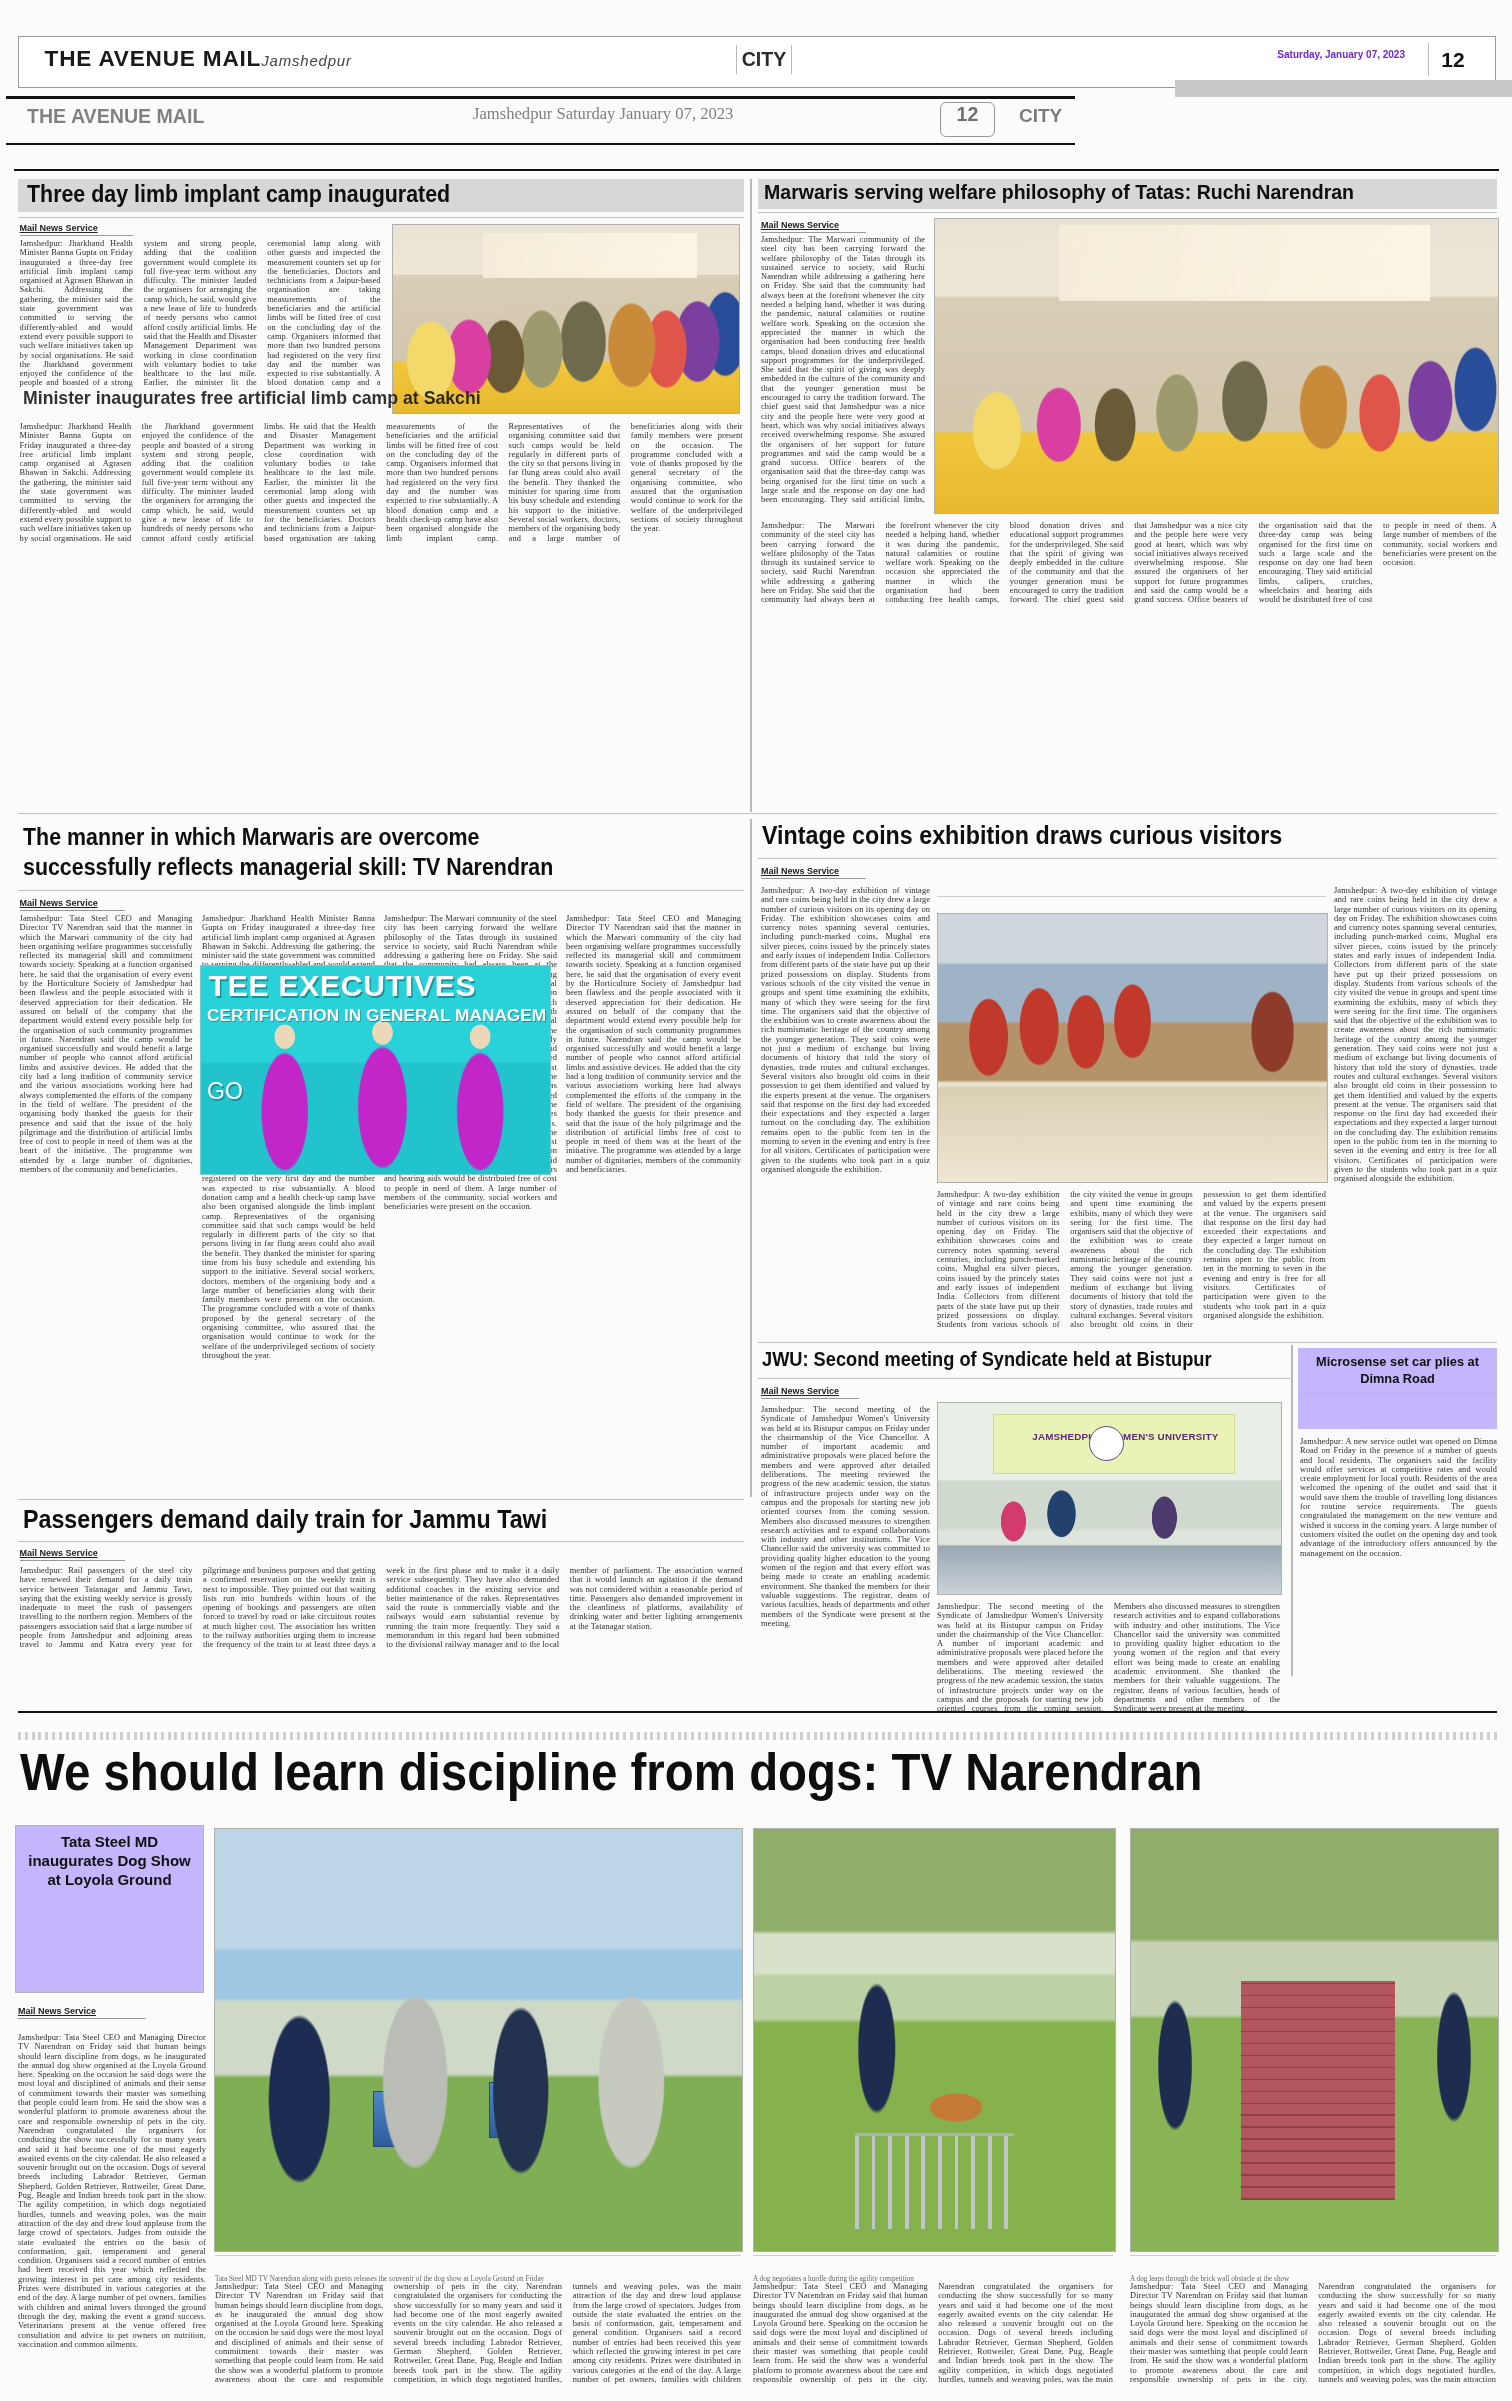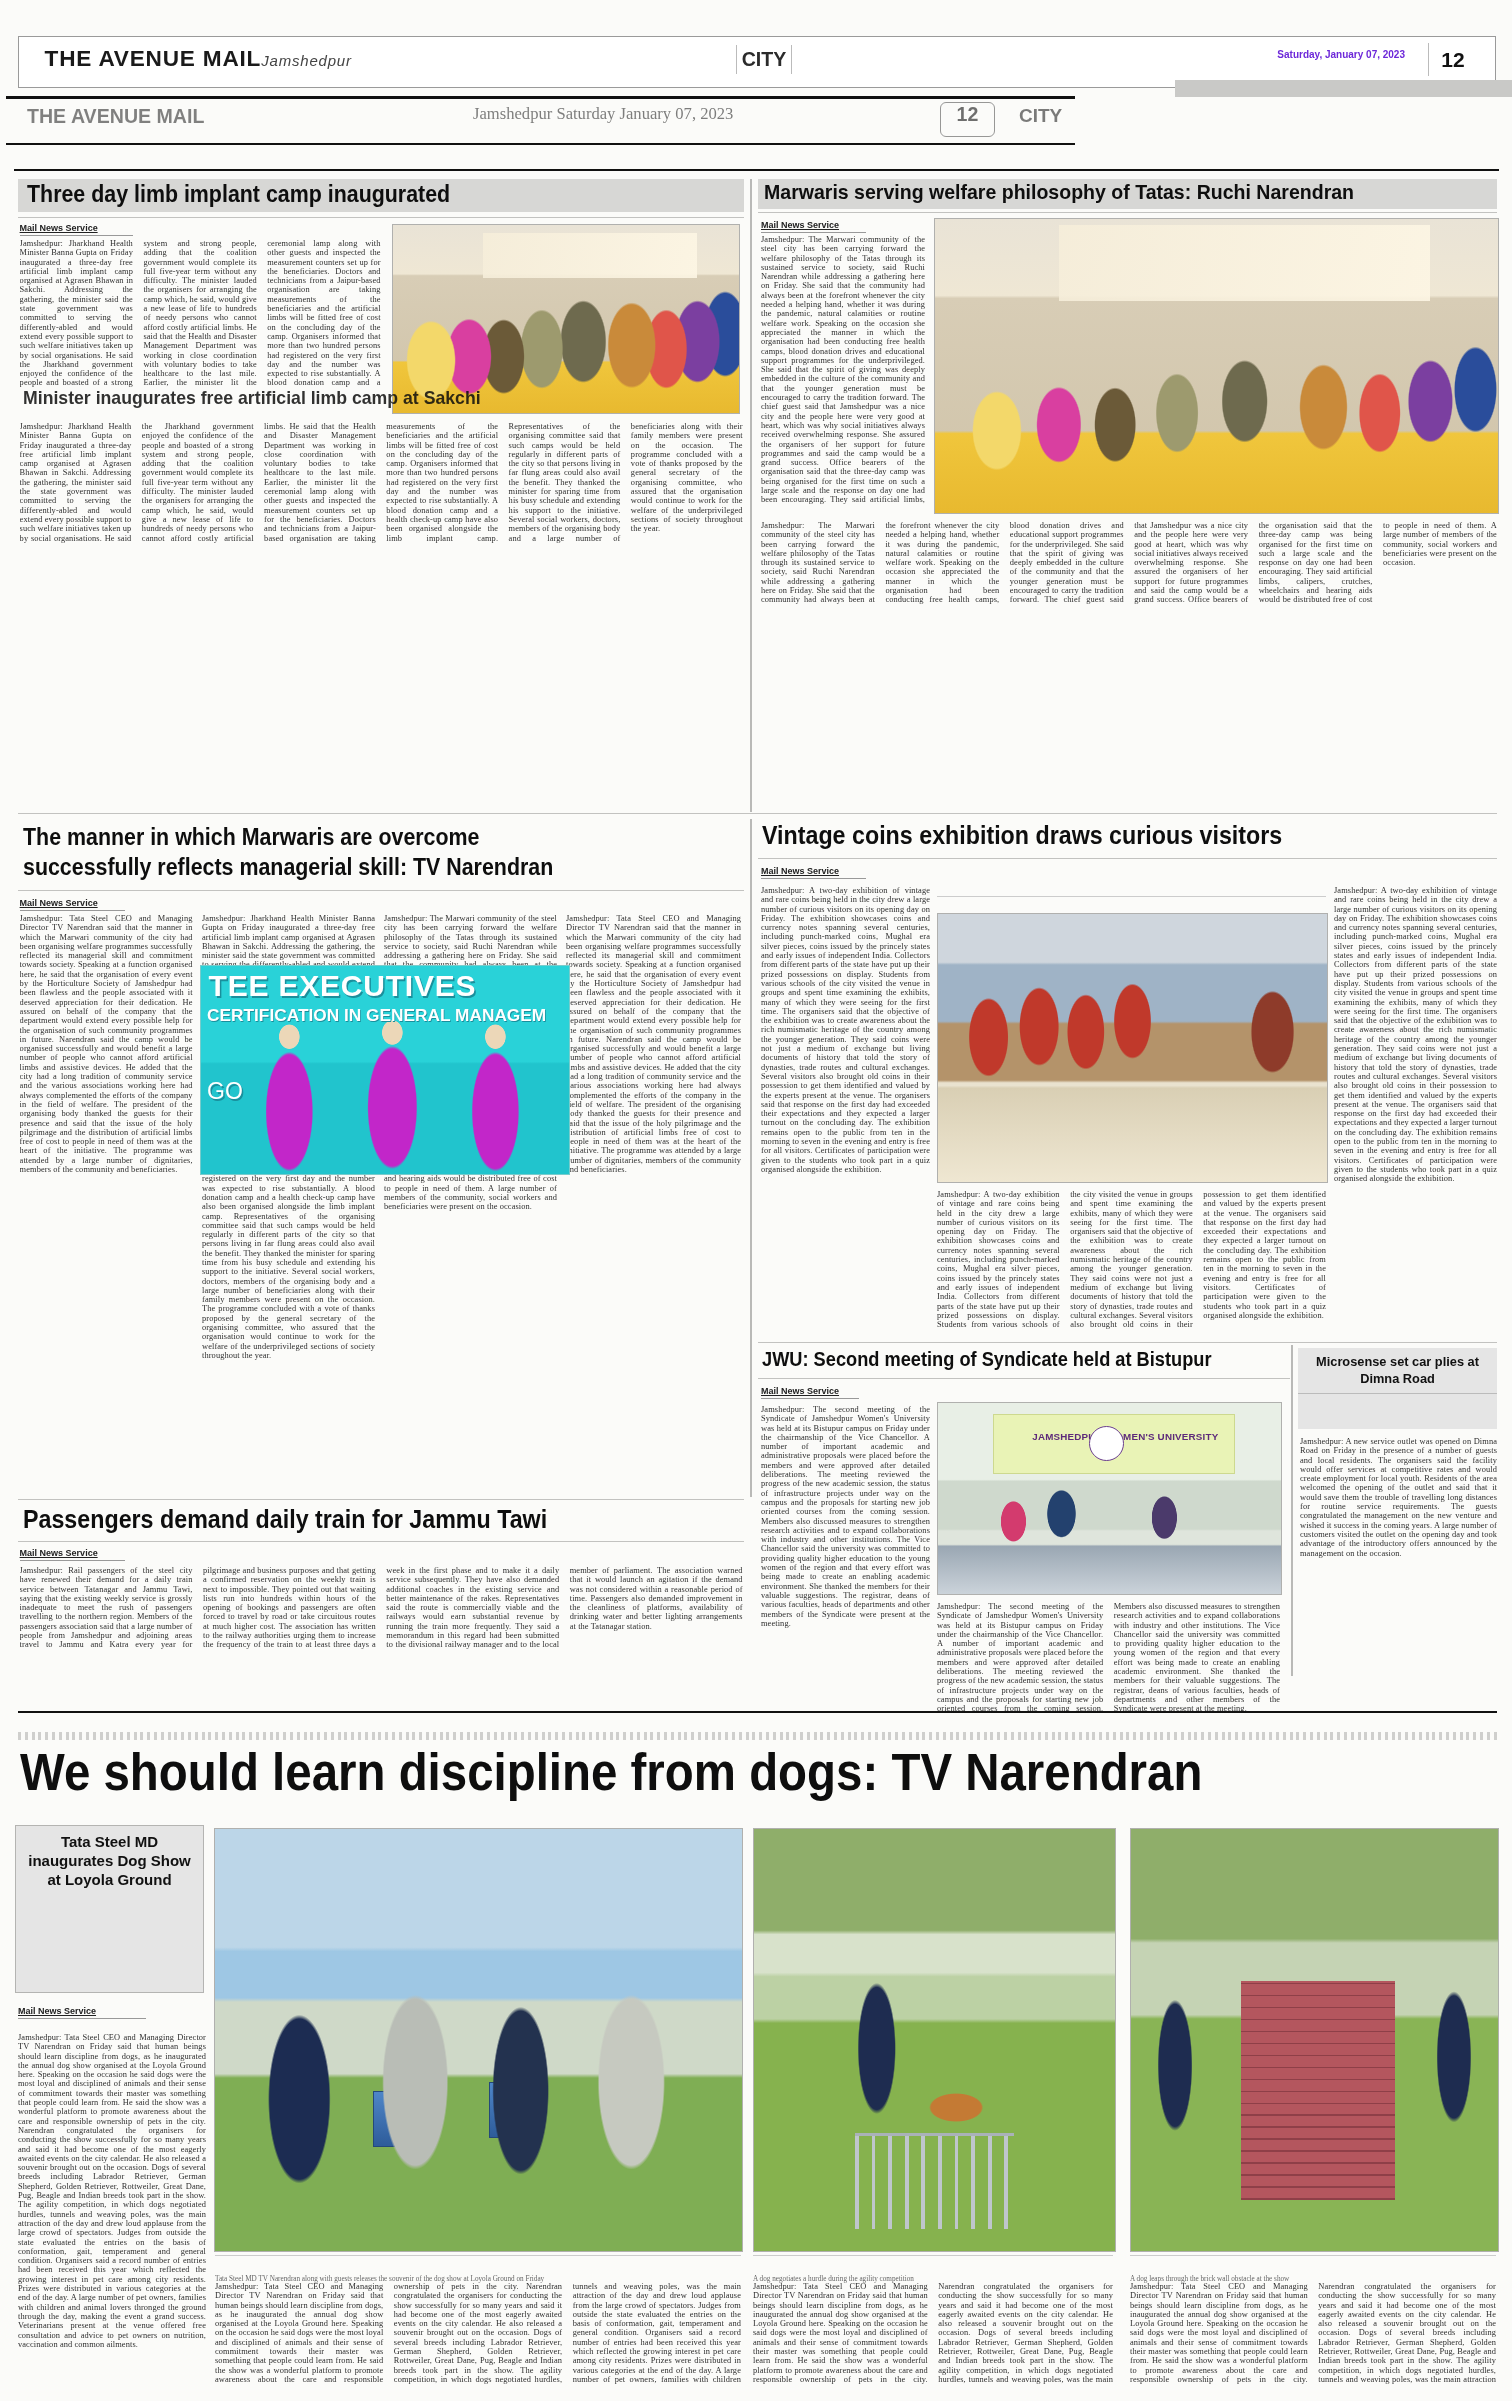--- a/index.html
+++ b/index.html
@@ -35,21 +35,21 @@
        -webkit-column-gap:10.5px;column-gap:10.5px;overflow:hidden;}
   .byline{font-family:"Liberation Sans",sans-serif;font-weight:bold;font-size:9px;color:#222;
           border-bottom:0.8px solid #999;padding-bottom:2.3px;margin-bottom:3.8px;text-decoration:underline;}
   .caption{font-size:7.5px;line-height:8.3px;color:#555;font-family:"Liberation Serif",serif;
            border-top:0.8px solid #ccc;padding-top:19px;}
 
   
   .shl{font-family:"Liberation Sans",sans-serif;font-weight:bold;color:#0e0e0e;
        transform:scaleX(.93);transform-origin:left center;white-space:nowrap;line-height:1.05;}
   .graybg{background:#d7d7d5;}
-  .sidebox{border:1.5px solid #b4b4b2;background:#e5e5e5;}
+  .sidebox{border:1.5px solid #b4b4b2;background:#c4b5fd;}
   .sidebox .sbt{font-family:"Liberation Sans",sans-serif;font-weight:bold;font-size:14.3px;line-height:16.6px;color:#111;text-align:center;padding:6px 4.5px;border-bottom:0.8px solid #bbb;}
 
   
   .photo{position:relative;overflow:hidden;border:0.8px solid #b0b0ae;background:#ccc;}
   .ph-inaug{background:
       linear-gradient(180deg,#e9e3d6 0%,#efe7d4 26%,#d8cdb6 27%,#cfc3a8 100%);}
   .ph-inaug:after{content:"";position:absolute;inset:0;
       background:
         radial-gradient(ellipse 45px 72px at 11% 72%,#f3d86a 0 52%,transparent 55%),
         radial-gradient(ellipse 41px 69px at 22% 70%,#d93fa0 0 52%,transparent 55%),
@@ -117,21 +117,21 @@
       background:
         radial-gradient(ellipse 30px 113px at 12% 56%,#1e2c50 0 54%,transparent 58%),
         radial-gradient(ellipse 30px 113px at 88% 54%,#1e2c50 0 54%,transparent 58%);}
   .brickwall{position:absolute;left:30%;top:36%;width:42%;height:52%;
       background:#a34d55;
       background-image:repeating-linear-gradient(0deg,#8e3f48 0 1.5px,#b4565e 1.5px 12px),
                        repeating-linear-gradient(90deg,#8e3f48 0 1.5px,transparent 1.5px 25.6px);}
 
   
   .advert{position:absolute;border:0.8px solid #7cc;overflow:hidden;
-      background:linear-gradient(180deg,#29d2d8 0 46%,#21c4cd 47% 100%);padding-left:19px;}
+      background:linear-gradient(180deg,#29d2d8 0 46%,#21c4cd 47% 100%);}
   .advert .a1{position:absolute;left:7.5px;top:3px;font-family:"Liberation Sans",sans-serif;
       font-weight:bold;font-size:30px;color:#fff;letter-spacing:0.8px;
       text-shadow:1.5px 1.5px 0 #1a8f9c;}
   .advert .a2{position:absolute;left:6px;top:39px;font-family:"Liberation Sans",sans-serif;
       font-weight:bold;font-size:17.3px;color:#fff;text-shadow:0.8px 0.8px 0 #1a8f9c;}
   .advert .a3{position:absolute;left:6px;top:68px;font-family:"Liberation Sans",sans-serif;
       font-weight:normal;font-size:23px;color:#fff;text-shadow:1.5px 1.5px 0 #1a8f9c;margin-top:44px;}
   .advert .grads{position:absolute;inset:0;
       background:
         radial-gradient(ellipse 39px 98px at 24% 70%,#c226c9 0 58%,transparent 61%),

